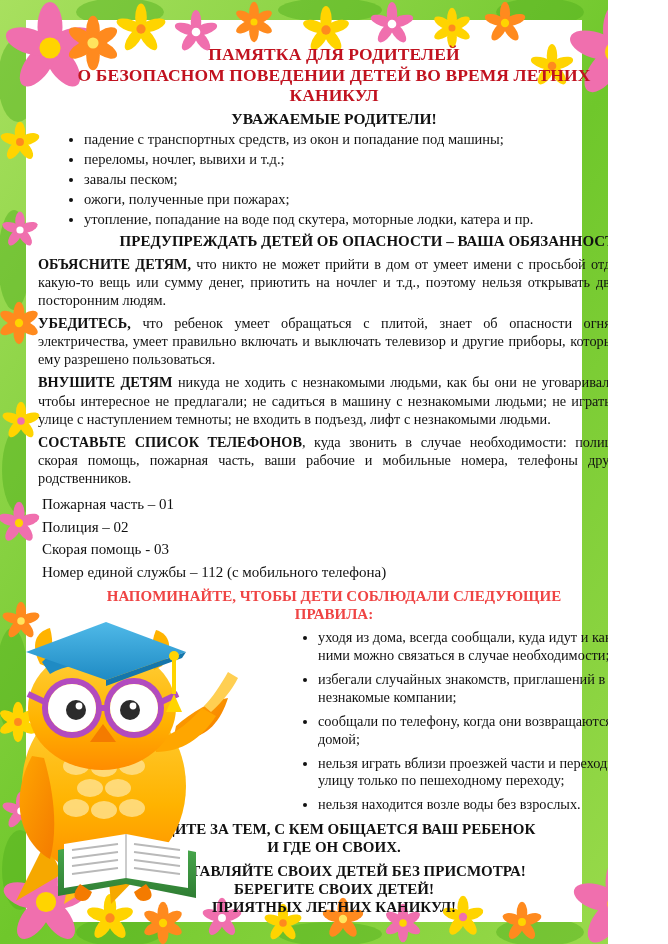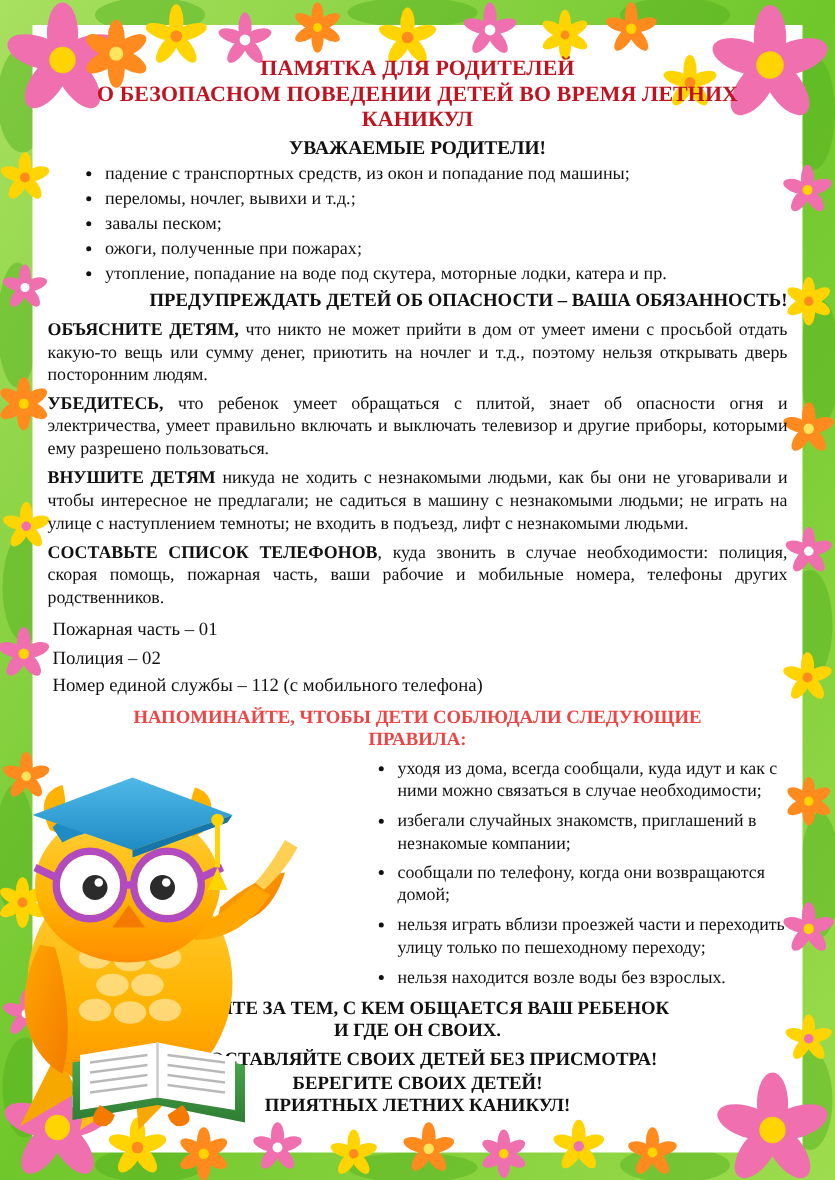--- a/index.html
+++ b/index.html
@@ -8,21 +8,21 @@
   }
   body {
     width: 668px;
     height: 944px;
     font-family: "Liberation Serif", serif;
     background: #ffffff;
     overflow: hidden;
   }
   .poster {
     position: relative;
-    width: 668px;
+    width: 608px;
     height: 944px;
     box-sizing: border-box;
     background: #ffffff;
     overflow: hidden;
   }
   
   .frame-bg {
     position: absolute;
     inset: 0;
     z-index: 0;
@@ -746,20 +746,21 @@
     <div class="para">
       <b>ВНУШИТЕ ДЕТЯМ</b><span> никуда не ходить с незнакомыми людьми, как бы они не уговаривали и чтобы интересное не предлагали; не садиться в машину с незнакомыми людьми; не играть на улице с наступлением темноты; не входить в подъезд, лифт с незнакомыми людьми.</span>
     </div>
     <div class="para">
       <b>СОСТАВЬТЕ СПИСОК ТЕЛЕФОНОВ</b><span>, куда звонить в случае необходимости: полиция, скорая помощь, пожарная часть, ваши рабочие и мобильные номера, телефоны других родственников.</span>
     </div>
 
     <div class="phones">
       <div class="ph-line">Пожарная часть – 01</div>
       <div class="ph-line">Полиция – 02</div>
+      <div class="ph-line">Скорая помощь  - 03</div>
       <div class="ph-line">Номер единой службы – 112 (с мобильного телефона)</div>
     </div>
 
     <div class="rules-title">
       <div>НАПОМИНАЙТЕ, ЧТОБЫ ДЕТИ СОБЛЮДАЛИ СЛЕДУЮЩИЕ</div>
       <div>ПРАВИЛА:</div>
     </div>
 
     <div class="rules-wrap">
       <ul class="rules">

